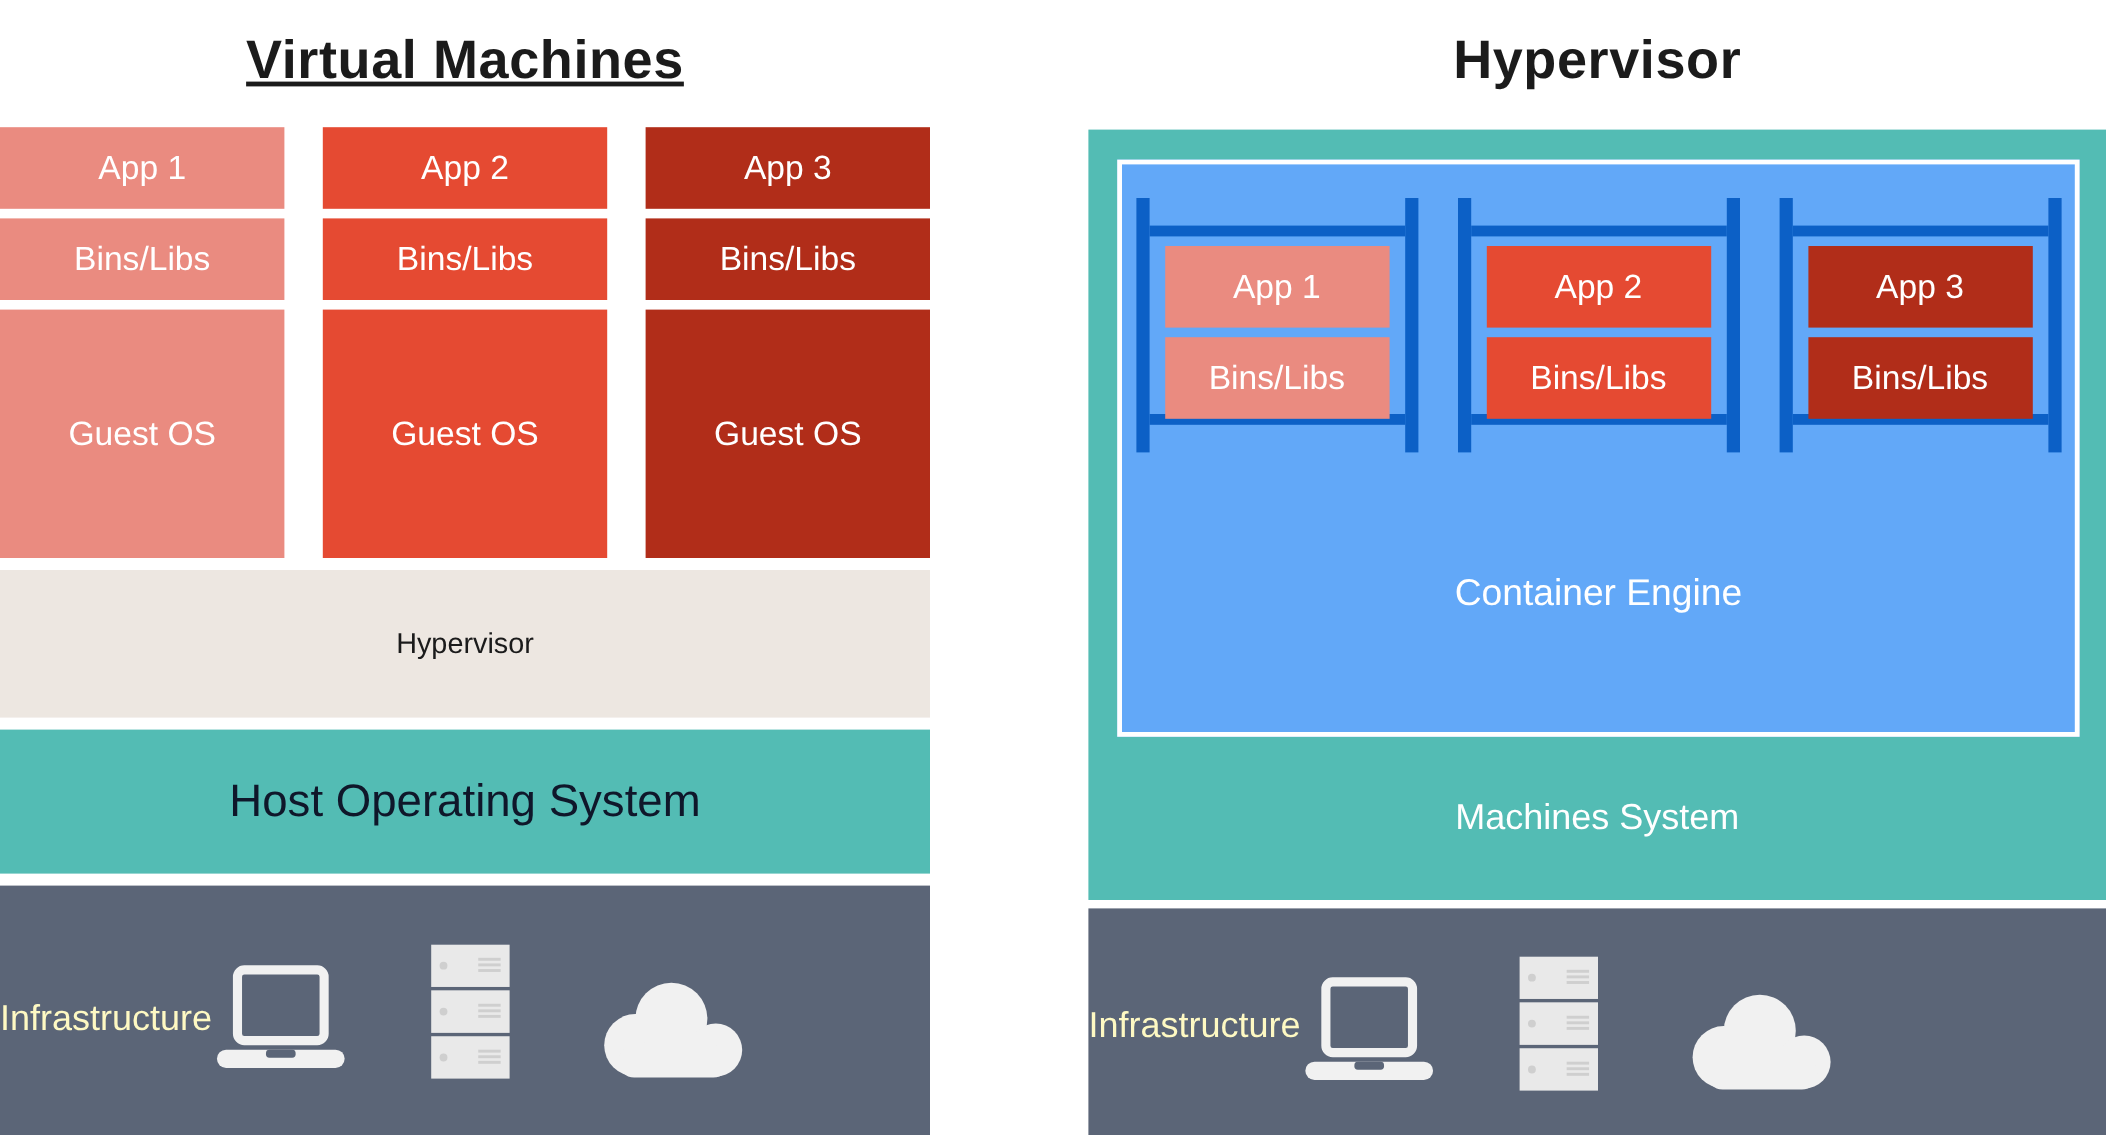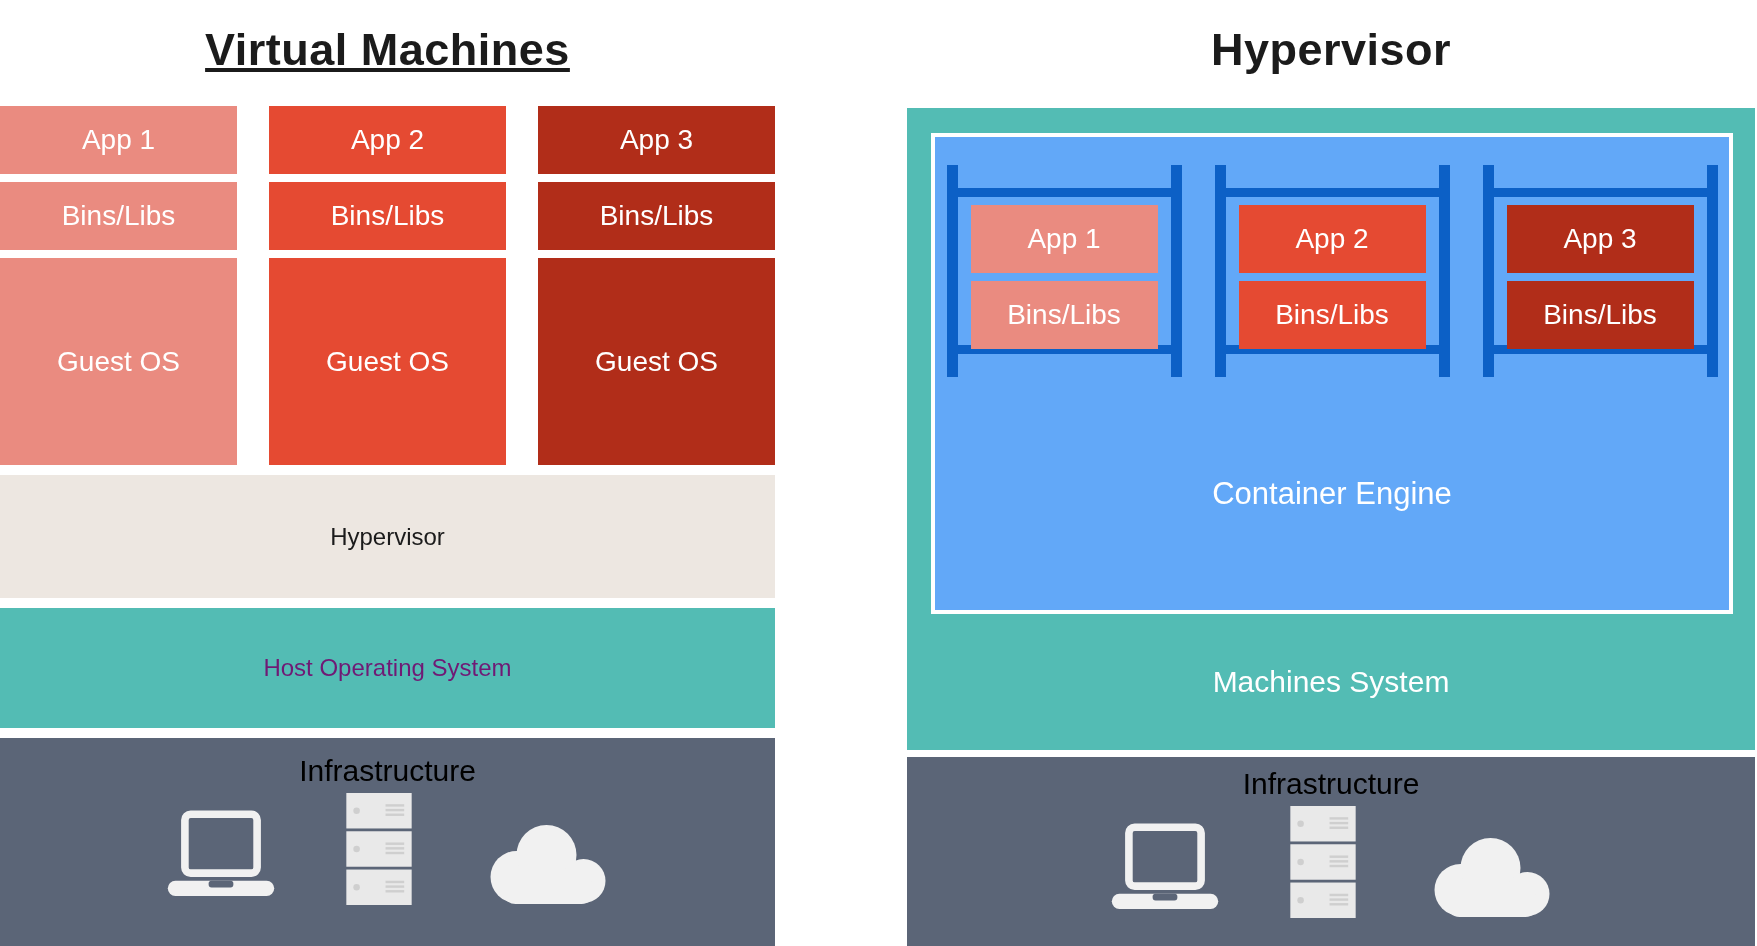--- a/index.html
+++ b/index.html
@@ -24,27 +24,27 @@
     color:#ffffff;font-size:28px;
   }
   .vcol0{left:0;} .vcol1{left:269px;} .vcol2{left:538px;}
   .row-app{top:106px;height:68px;}
   .row-bins{top:182px;height:68px;}
   .row-guest{top:258px;height:207px;}
 
   .layer{
     position:absolute;left:0;width:775px;
     display:flex;align-items:center;justify-content:center;
-    font-size:24px;color:#701a75;
+    font-size:38px;color:#0f172a;
   }
   #hypervisor{top:475px;height:123px;color:#1b1b1b;font-size:24px;}
   #host-os{top:608px;height:120px;}
   .infra{
-    position:absolute;display:flex;flex-direction:column;align-items:center;
-    color:#000000;
+    position:absolute;display:flex;align-items:center;
+    color:#fef9c3;
   }
   #infra-left{left:0;top:738px;width:775px;height:208px;}
   #infra-right{left:907px;top:757px;width:848px;height:189px;}
   .infra-label{font-size:30px;margin-top:13px;height:40px;line-height:40px;}
   #infra-right .infra-label{margin-top:7px;}
   .icon-row{display:flex;align-items:flex-end;gap:56px;margin-top:2px;}
   .icon-row svg{display:block;}
 
   
   #ct-host{left:907px;top:108px;width:848px;height:642px;}

